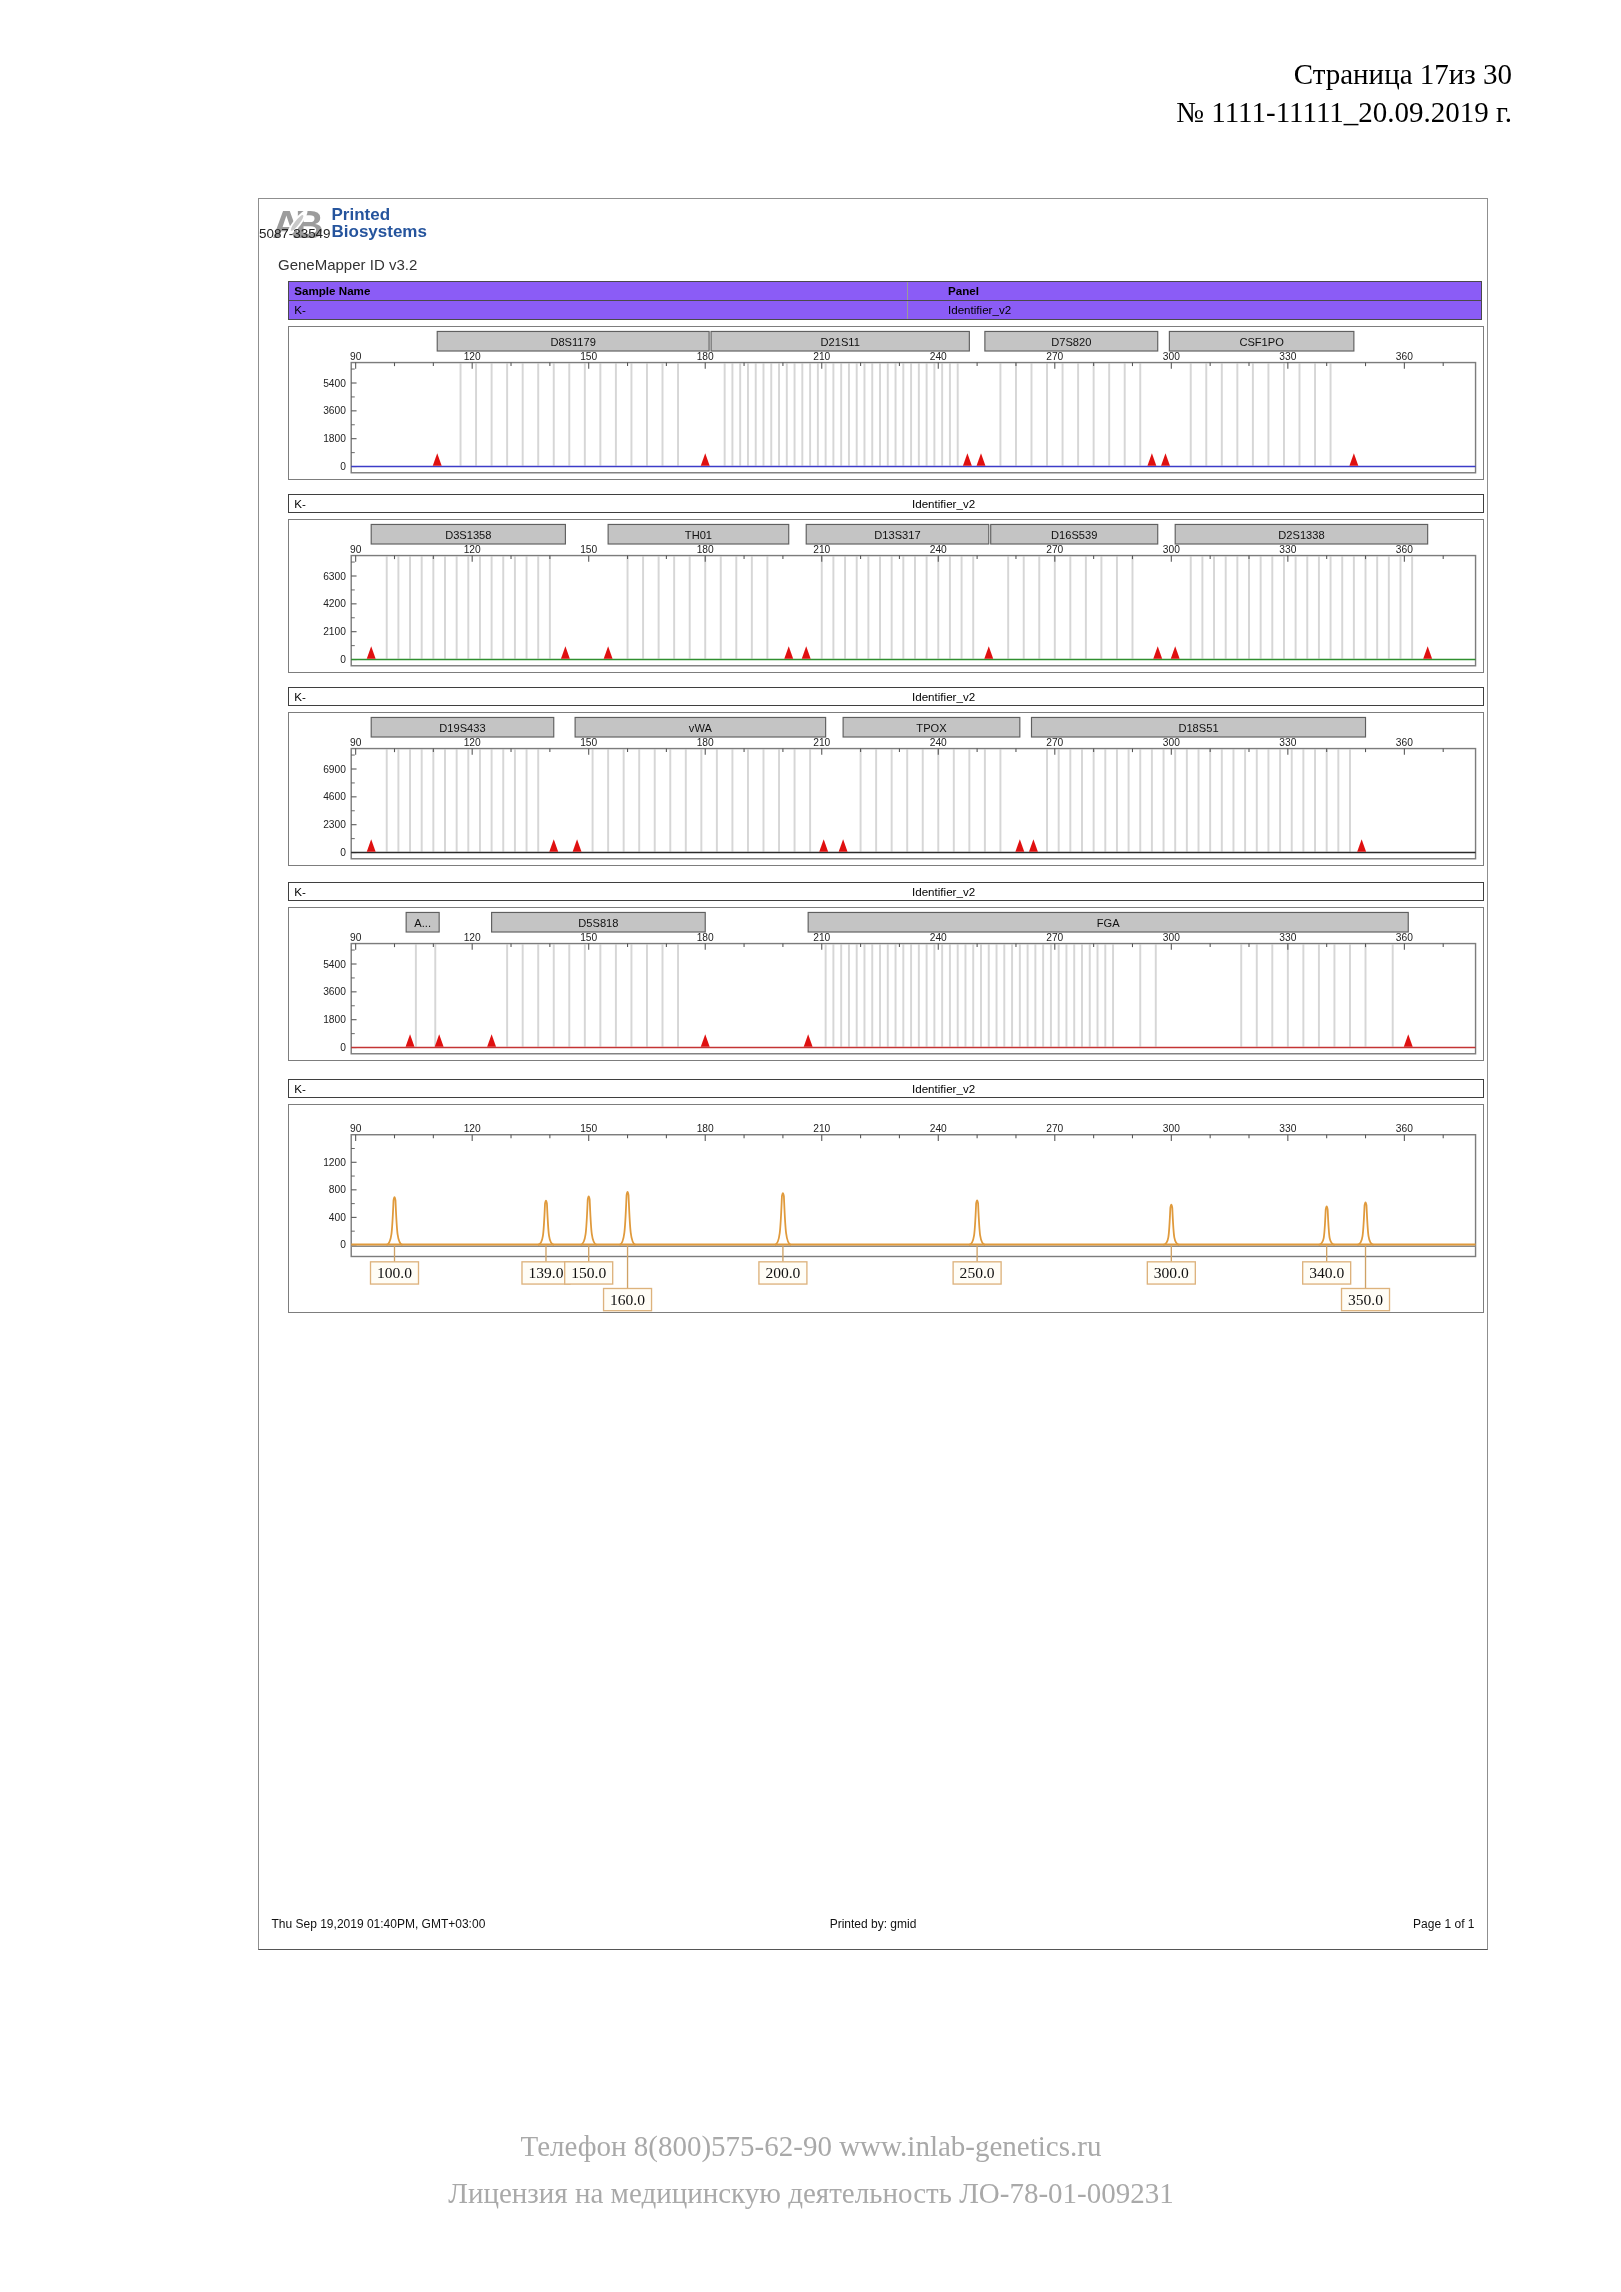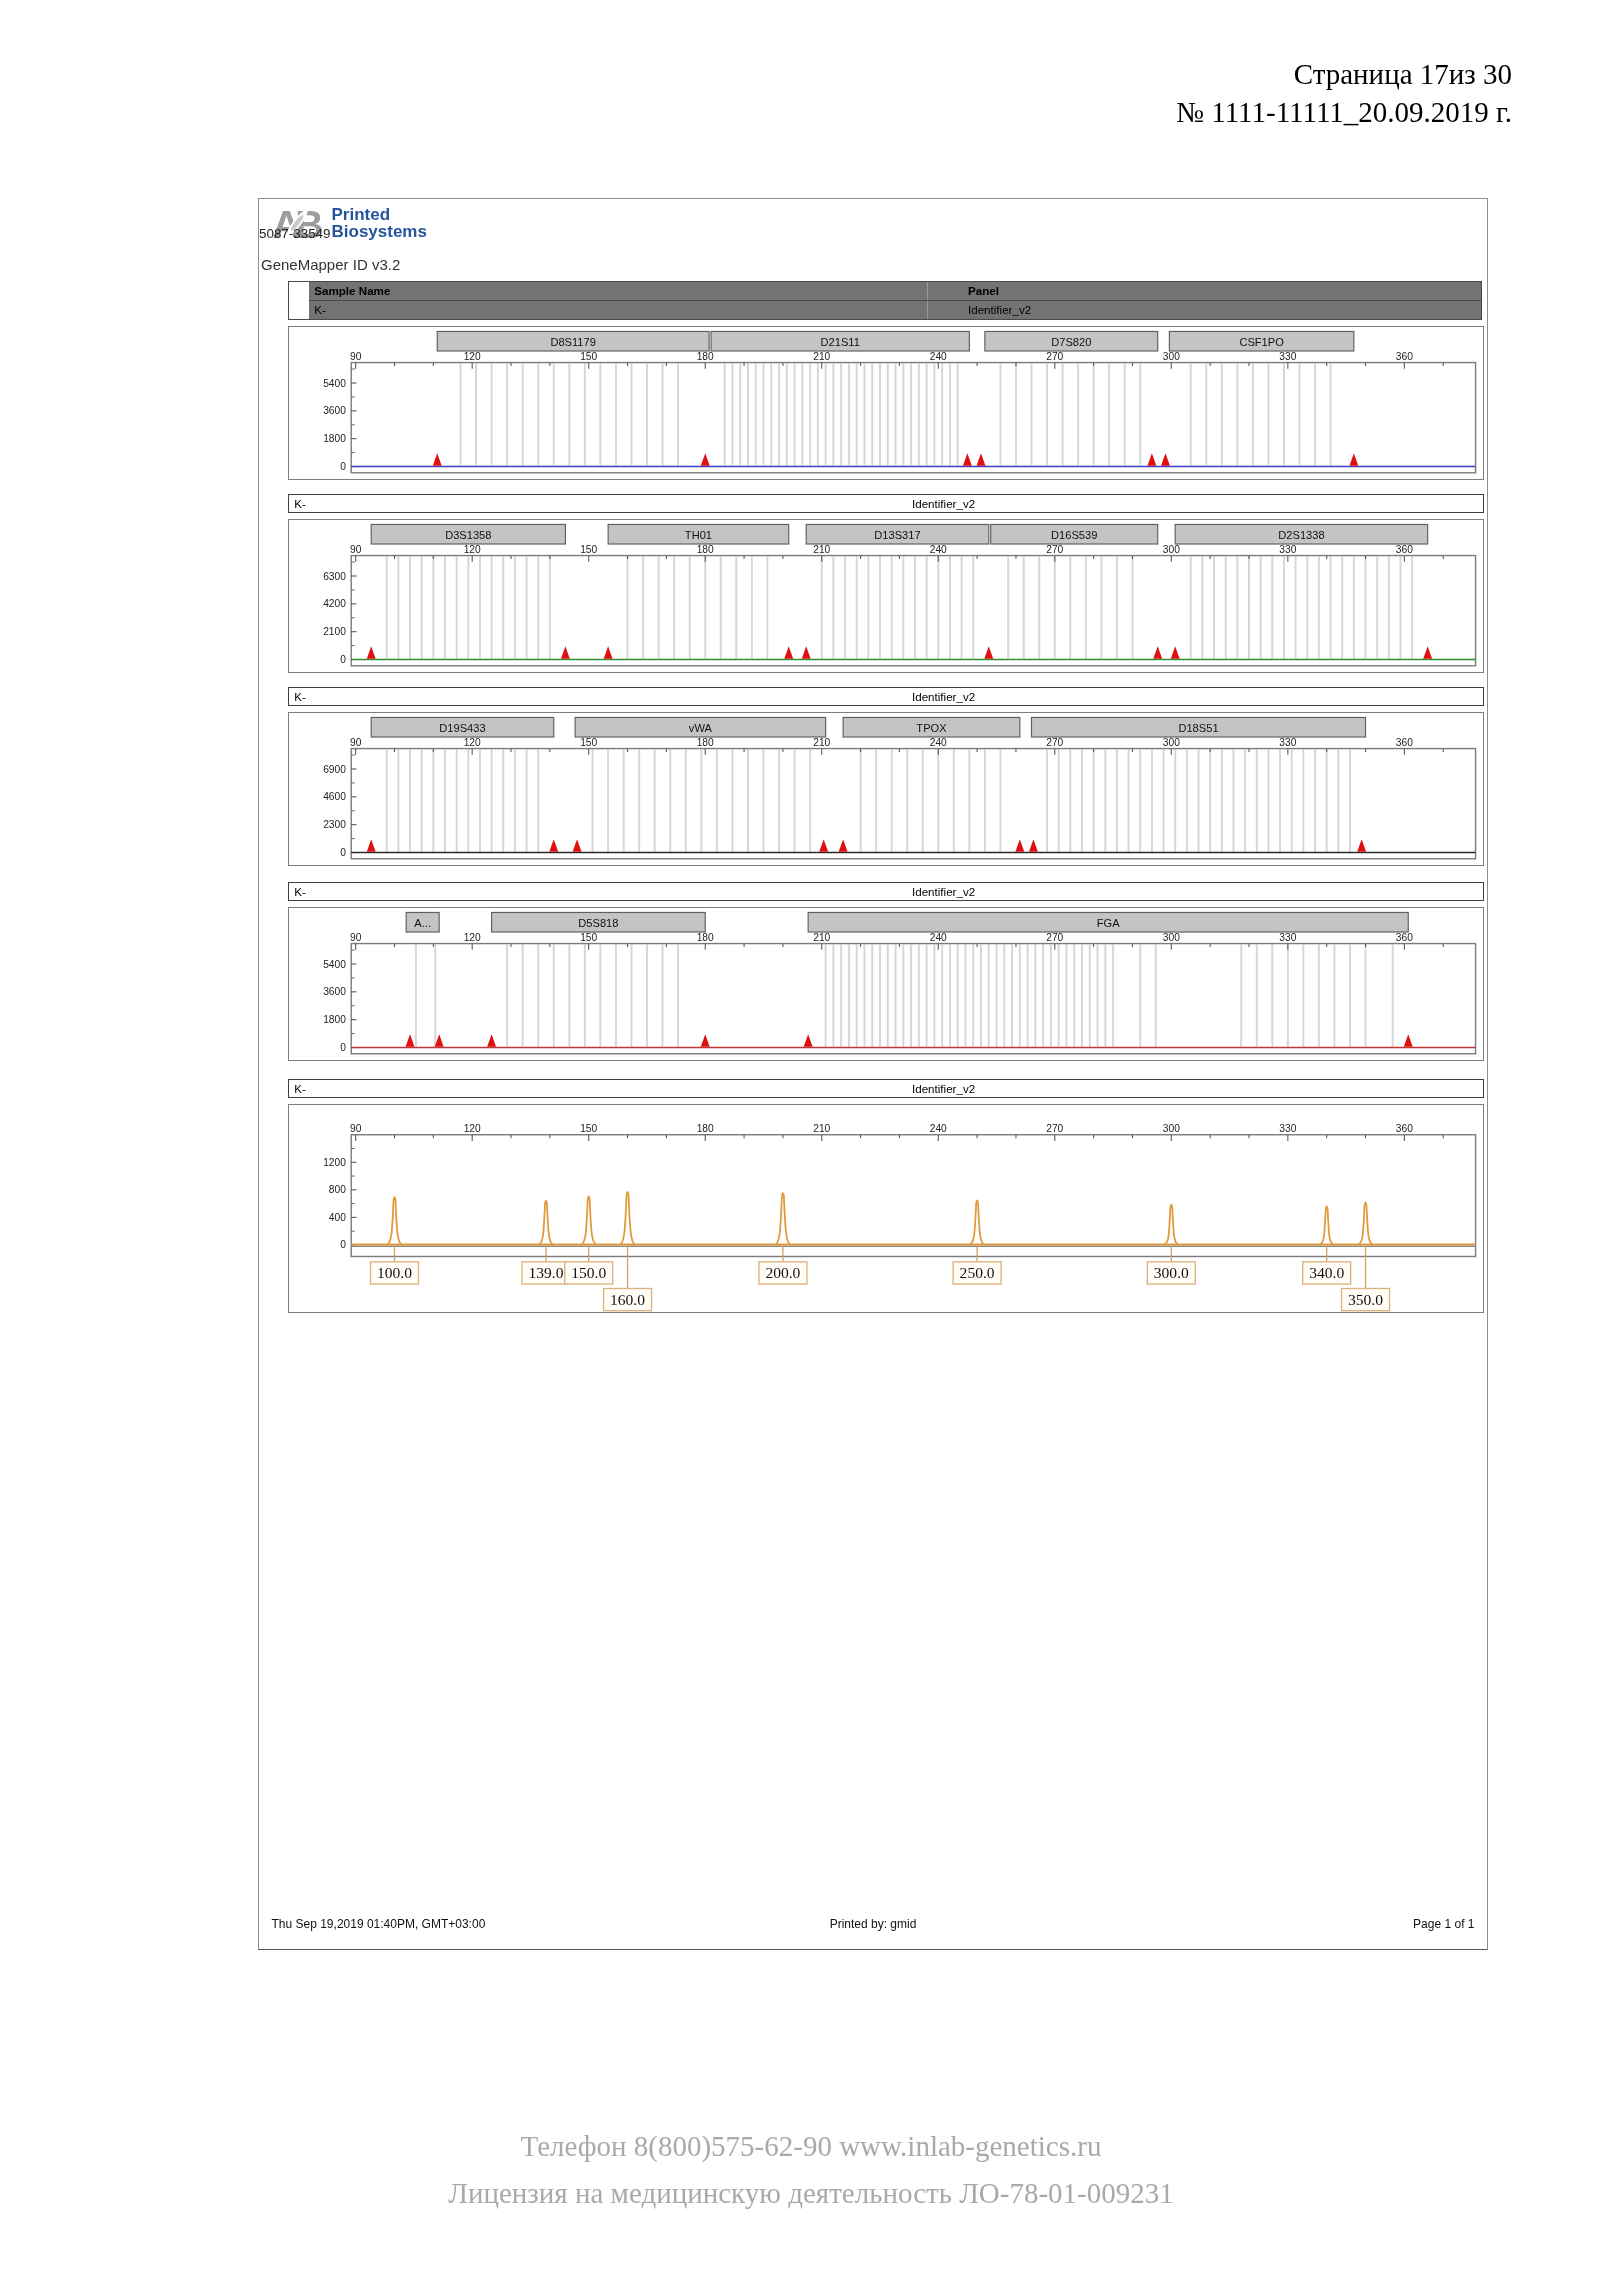--- a/index.html
+++ b/index.html
@@ -4,24 +4,24 @@
 <style>
   html,body{margin:0;padding:0;background:#ffffff;}
   body{width:1622px;height:2293px;position:relative;font-family:"Liberation Sans",sans-serif;}
   .page{position:absolute;inset:0;background:#fff;}
   .page-header{position:absolute;top:55px;right:110px;text-align:right;
     font-family:"Liberation Serif",serif;font-size:29px;color:#000;line-height:38px;}
   .report{position:absolute;left:258px;top:198px;width:1228px;height:1750px;
     border:0.9px solid #8f8f8f;border-bottom:1.8px solid #555;background:#fff;}
   .logo{position:absolute;left:12.5px;top:7.1px;display:flex;gap:8px;align-items:flex-start;}
   .logo-text{font-weight:bold;color:#25549d;font-size:17px;line-height:17px;letter-spacing:0;}
-  .app-version{position:absolute;left:2px;top:57px;font-size:15px;color:#333;}
+  .app-version{position:absolute;left:19px;top:57px;font-size:15px;color:#333;}
   .doc-num{position:absolute;left:0;top:27px;width:100%;text-align:left;font-size:13.4px;color:#222;}
   .sample-table{position:absolute;left:29px;top:82px;width:1194px;border:1.8px solid #4a4a4a;background:#fff;box-sizing:border-box;}
-  .st-row{position:relative;height:18px;background:#737373;margin-left:20px;}
+  .st-row{position:relative;height:18px;background:#8b5cf6;}
   .st-row.header{border-bottom:1.8px solid #4a4a4a;font-weight:bold;}
   .st-cell1{position:absolute;left:5.3px;top:1.8px;font-size:11.6px;color:#000;}
   .st-cell2{position:absolute;left:623px;top:1.8px;font-size:11.6px;color:#000;padding-left:36px;}
   .st-divider{position:absolute;left:618px;top:0;bottom:0;width:0.9px;background:#9a9a9a;}
   .kbar{position:absolute;left:29px;width:1194px;height:17px;background:#fff;box-sizing:content-box;
     border:0.9px solid #3f3f3f;border-top-width:1.8px;border-bottom-width:1.8px;}
   .kbar .s1{position:absolute;left:5.3px;top:1.8px;font-size:11.6px;color:#000;}
   .kbar .s2{position:absolute;left:623px;top:1.8px;font-size:11.6px;color:#000;}
   .panel-box{position:absolute;left:29px;width:1194px;border:1.3px solid #7d7d7d;background:#fff;box-sizing:content-box;overflow:hidden;}
   .panel-box svg{display:block;}

